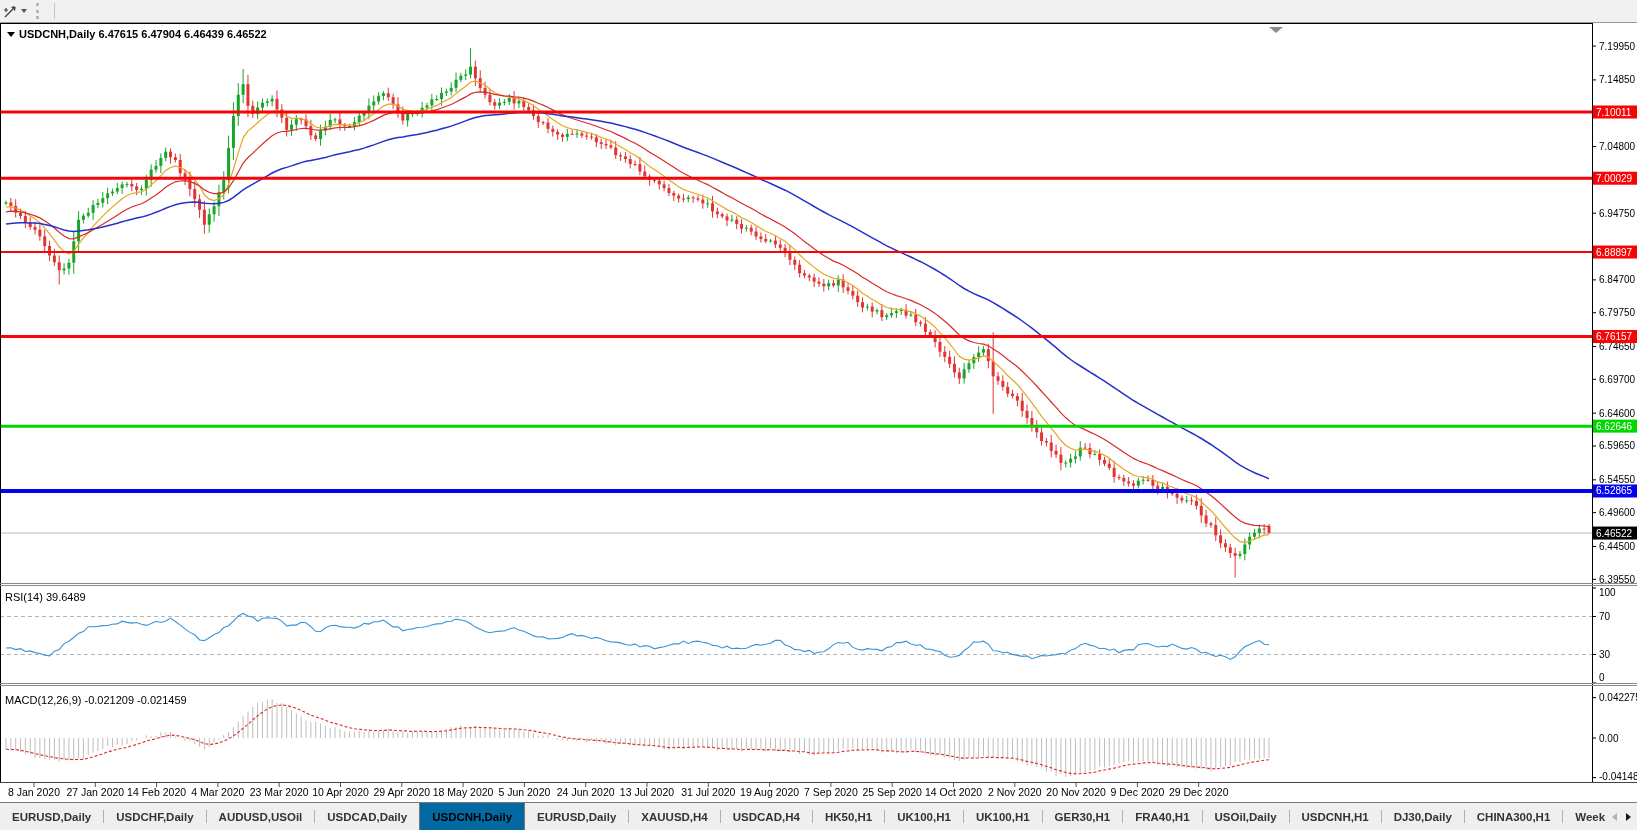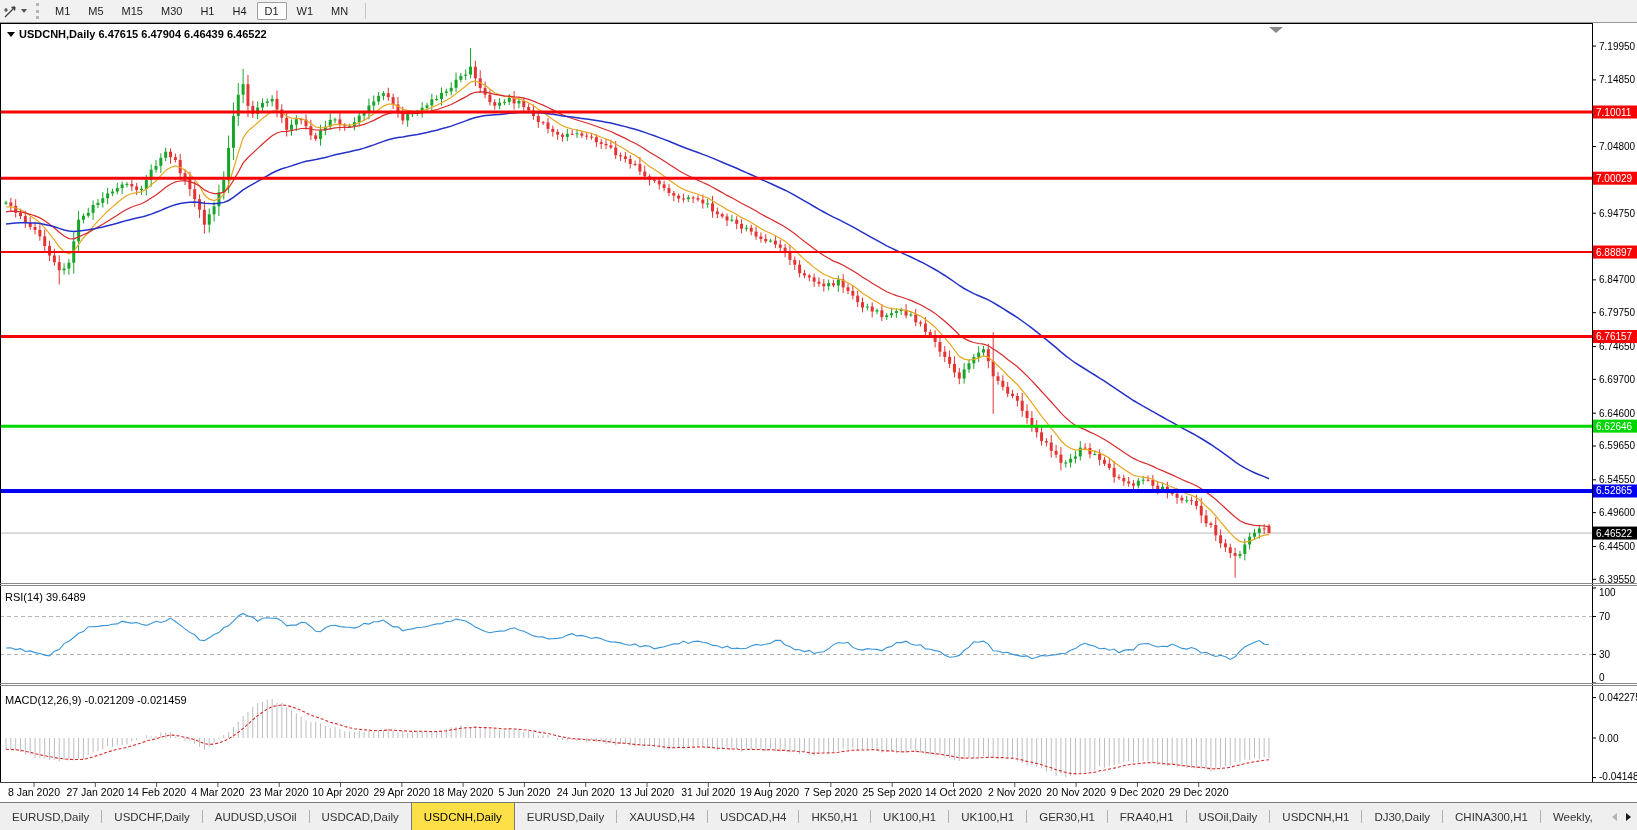--- a/index.html
+++ b/index.html
@@ -15,53 +15,42 @@
   
   #chart-svg{display:block;background:#fff;}
   text{font-family:"Liberation Sans",sans-serif;}
   .axis-label{font-size:10px;fill:#000;}
   .badge-label{font-size:10px;fill:#fff;}
   .date-label{font-size:10.5px;fill:#000;}
   .pane-label{font-size:11px;fill:#000;}
   .chart-title{font-size:11px;font-weight:700;fill:#000;}
   
   .tabbar{height:28px;background:#efefef;border-top:1px solid #7a7a7a;display:flex;align-items:stretch;position:relative;overflow:hidden;font-size:11.5px;color:#333;box-sizing:border-box;}
-  .tab{display:flex;align-items:center;padding:0 12px;white-space:nowrap;cursor:default;}
-  .tab.active{background:#fde047;border-left:1px solid #7a7a7a;border-right:1px solid #7a7a7a;color:#000;}
+  .tab{display:flex;align-items:center;padding:0 12px;white-space:nowrap;cursor:default;font-weight:bold;}
+  .tab.active{background:#0369a1;border-left:1px solid #7a7a7a;border-right:1px solid #7a7a7a;color:#000;}
   .tsep{width:1px;background:#b0b0b0;margin:7px 0;}
   .tab-arrows{position:absolute;right:0;top:0;bottom:0;display:flex;align-items:center;background:#efefef;padding:0 6px;gap:9px;}
   .arr{width:0;height:0;}
   .arr-left{border-top:4px solid transparent;border-bottom:4px solid transparent;border-right:5px solid #b3b3b3;}
   .arr-right{border-top:4px solid transparent;border-bottom:4px solid transparent;border-left:5px solid #1a1a1a;}
 </style>
 </head>
 <body>
 
 <div id="app">
 
   <div class="toolbar">
     <div class="tool-icon-btn">
       <svg width="15" height="15" viewBox="0 0 15 15">
         <path d="M2 13 L12 3 M12 3 L8.5 3.5 M12 3 L11.5 6.5" stroke="#444" stroke-width="1.4" fill="none"></path>
         <path d="M3 4 L3 8 M1 6 L5 6" stroke="#444" stroke-width="1.2"></path>
       </svg>
       <span class="caret"></span>
     </div>
     <div class="grip"></div>
-    <div id="tf-buttons" style="display:flex;align-items:center;">
-        <div class="tfbtn">M1</div>
-        <div class="tfbtn">M5</div>
-        <div class="tfbtn">M15</div>
-        <div class="tfbtn">M30</div>
-        <div class="tfbtn">H1</div>
-        <div class="tfbtn">H4</div>
-        <div class="tfbtn active">D1</div>
-        <div class="tfbtn">W1</div>
-        <div class="tfbtn">MN</div>
-      </div>
     <div class="vsep"></div>
   </div>
 
   <svg id="chart-svg" width="1637" height="779" viewBox="0 0 1637 779">
     <g id="gen">
         <line x1="0" y1="510.0604879999996" x2="1592" y2="510.0604879999996" stroke="#b8b8b8" stroke-width="1"></line>
         <g>
           <line x1="6" y1="177.6127406984005" x2="6" y2="182.02783441893862" stroke="#17a62a" stroke-width="1"></line>
           <rect x="4.5" y="179.42906011502518" width="3" height="1.166931884974872" fill="#17a62a"></rect>
           <line x1="10.839080459770116" y1="174.91791525245154" x2="10.839080459770116" y2="187.96617107060106" stroke="#e33434" stroke-width="1"></line>

